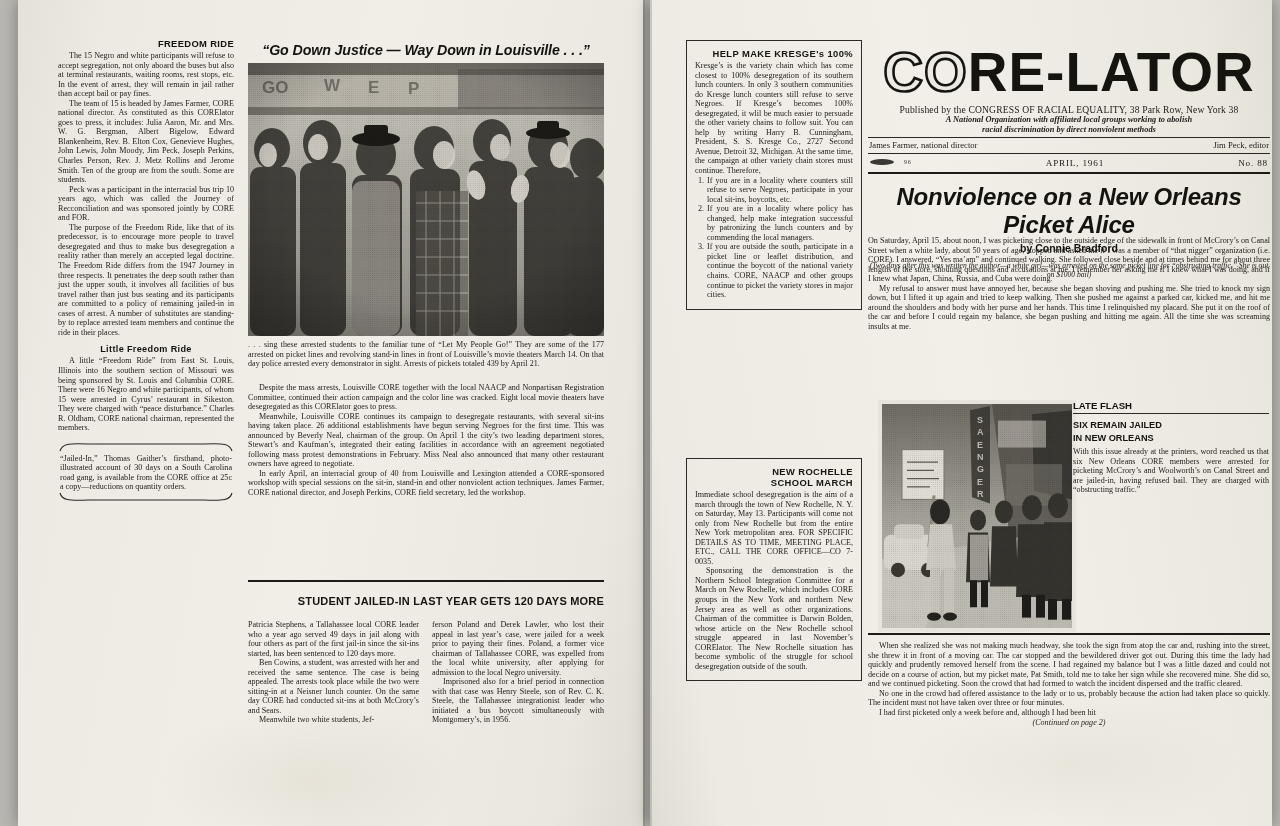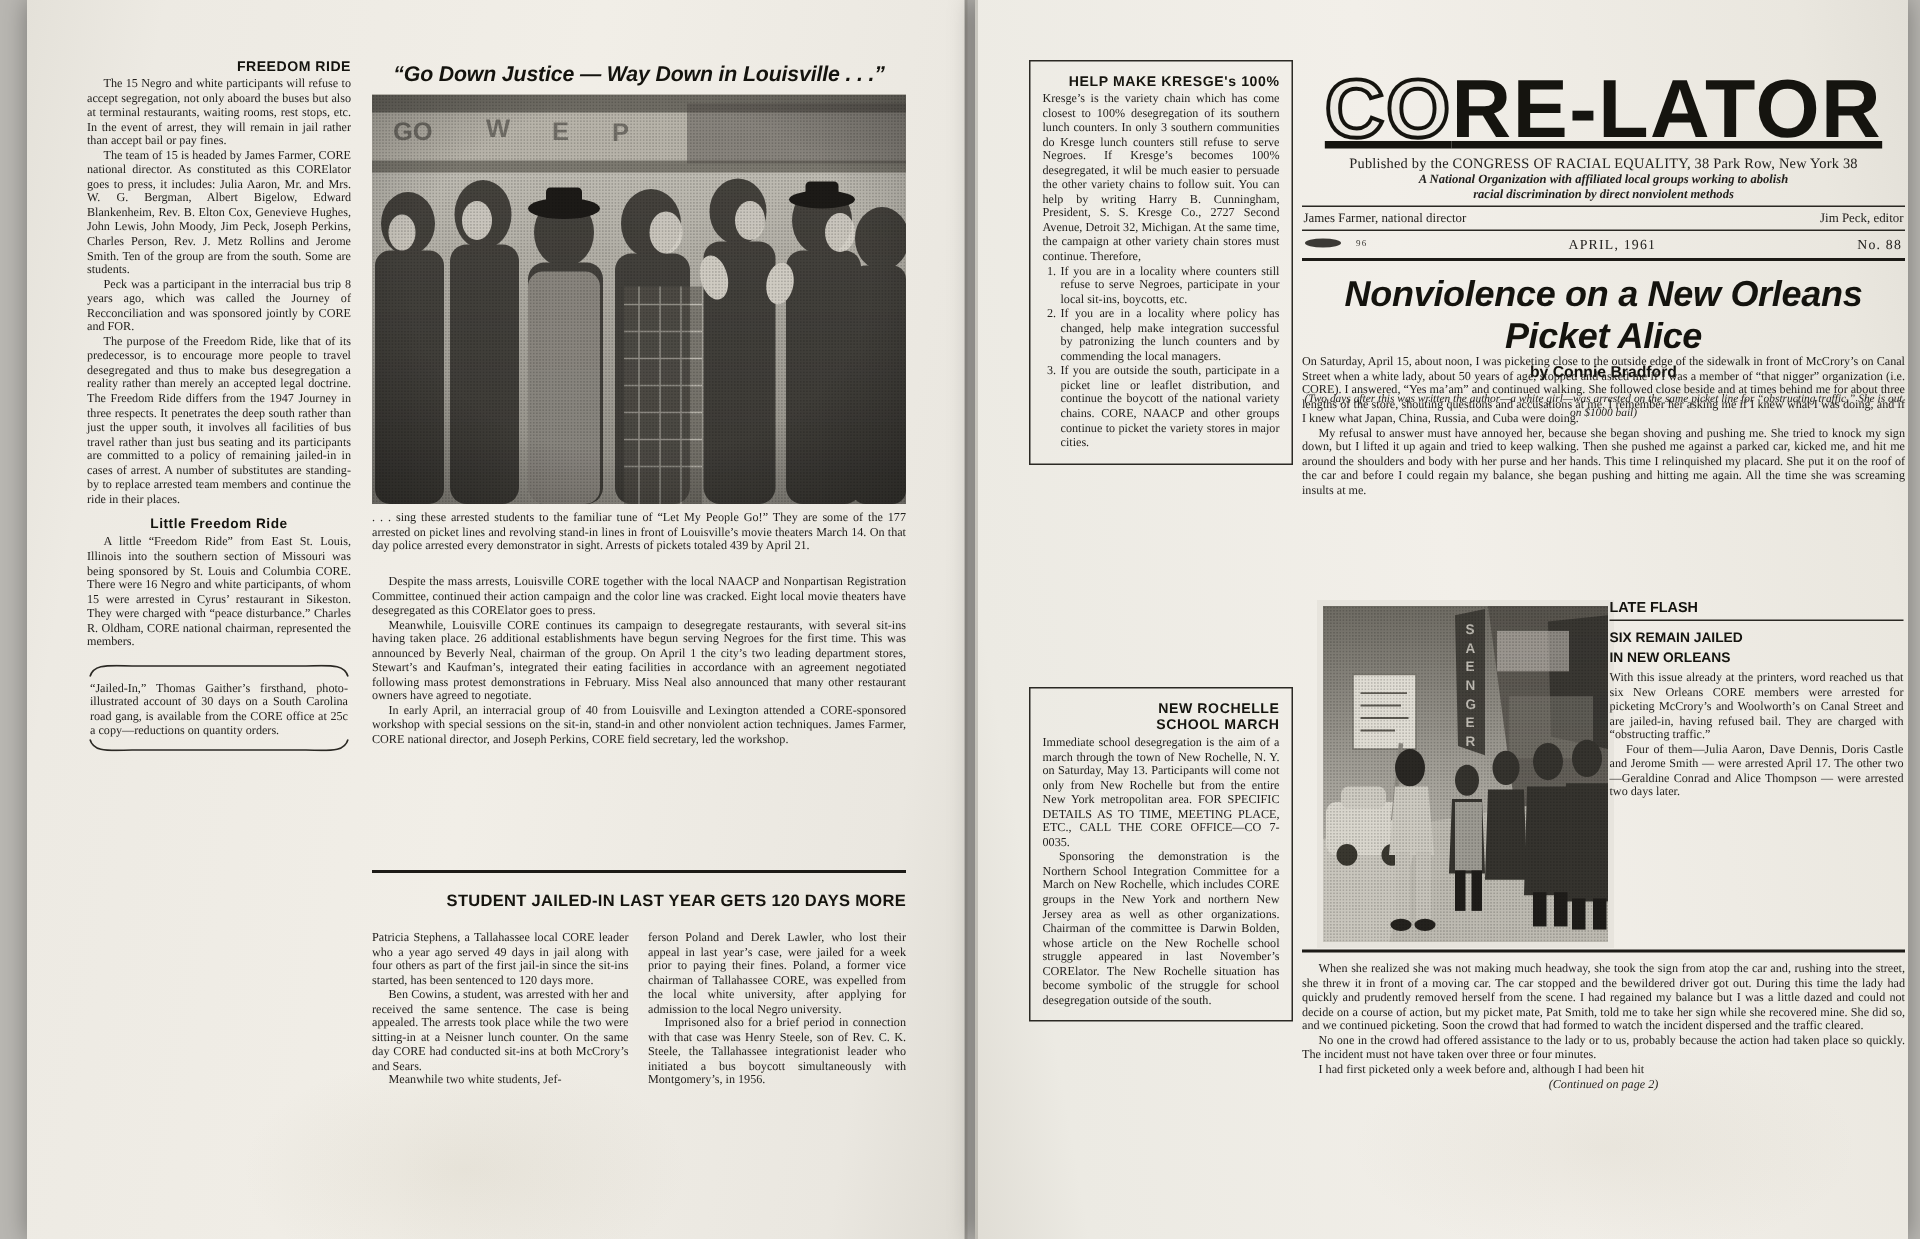--- a/index.html
+++ b/index.html
@@ -25,21 +25,21 @@
   
   .hd-sans{font-family:"Liberation Sans", sans-serif;font-weight:bold;letter-spacing:.4px;color:#16150f;text-align:right;}
   .body{font-size:8.1px;line-height:9.55px;text-align:justify;hyphens:auto;}
   .body p{margin:0;text-indent:11px;}
   .body p.noind{text-indent:0;}
 
   
   #masthead{left:868px;top:44px;width:402px;text-align:center;}
   #core-lator{
     font-family:"Liberation Sans", sans-serif;font-weight:bold;
-    font-size:55px;line-height:56px;letter-spacing:1px;color:#15140f;text-decoration:underline;
+    font-size:55px;line-height:56px;letter-spacing:1px;color:#15140f;
     -webkit-text-stroke:0px;
   }
   #core-lator .hollow{
     color:#ece9e2;-webkit-text-stroke:2.6px #15140f;
   }
   #mast-pub{font-size:9.6px;line-height:11.4px;margin-top:4px;letter-spacing:.15px;}
   #mast-sub{font-size:8.4px;line-height:9.4px;font-style:italic;font-weight:bold;}
   #mast-rule1{border-top:1px solid #2a2823;margin-top:3px;}
   .mast-row{display:flex;justify-content:space-between;font-size:8.6px;padding:2px 1px 3px;}
   #mast-rule2{border-top:1px solid #2a2823;}
@@ -114,21 +114,21 @@
 <div class="scan">
 
   <div class="sheet" id="sheet-left"></div>
   <div class="fold" style="left:643px;"></div>
 
   <div class="pg" id="c1">
     <div class="hd-sans secthead">FREEDOM RIDE</div>
     <div class="body">
       <p>The 15 Negro and white participants will refuse to accept segregation, not only aboard the buses but also at terminal restaurants, waiting rooms, rest stops, etc. In the event of arrest, they will remain in jail rather than accept bail or pay fines.</p>
       <p>The team of 15 is headed by James Farmer, CORE national director. As constituted as this CORElator goes to press, it includes: Julia Aaron, Mr. and Mrs. W. G. Bergman, Albert Bigelow, Edward Blankenheim, Rev. B. Elton Cox, Genevieve Hughes, John Lewis, John Moody, Jim Peck, Joseph Perkins, Charles Person, Rev. J. Metz Rollins and Jerome Smith. Ten of the group are from the south. Some are students.</p>
-      <p>Peck was a participant in the interracial bus trip 8 years ago, which was called the Journey of Recconciliation and was sponsored jointly by CORE and FOR.</p>
+      <p>Peck was a participant in the interracial bus trip 10 years ago, which was called the Journey of Recconciliation and was sponsored jointly by CORE and FOR.</p>
       <p>The purpose of the Freedom Ride, like that of its predecessor, is to encourage more people to travel desegregated and thus to make bus desegregation a reality rather than merely an accepted legal doctrine. The Freedom Ride differs from the 1947 Journey in three respects. It penetrates the deep south rather than just the upper south, it involves all facilities of bus travel rather than just bus seating and its participants are committed to a policy of remaining jailed-in in cases of arrest. A number of substitutes are standing-by to replace arrested team members and continue the ride in their places.</p>
     </div>
 
     <div style="height:7px"></div>
     <div class="hd-sans secthead ctr">Little Freedom Ride</div>
     <div class="body">
       <p>A little “Freedom Ride” from East St. Louis, Illinois into the southern section of Missouri was being sponsored by St. Louis and Columbia CORE. There were 16 Negro and white participants, of whom 15 were arrested in Cyrus’ restaurant in Sikeston. They were charged with “peace disturbance.” Charles R. Oldham, CORE national chairman, represented the members.</p>
     </div>
 
     <div class="ribbon">
@@ -385,21 +385,20 @@
     </div>
   </div>
 
   <div class="pg" id="lateflash">
     <div id="lf-h1">LATE FLASH</div>
     <div id="lf-rule"></div>
     <div id="lf-h2">SIX REMAIN JAILED</div>
     <div id="lf-h2" style="margin-bottom:3px;">IN NEW ORLEANS</div>
     <div class="body">
       <p class="noind">With this issue already at the printers, word reached us that six New Orleans CORE members were arrested for picketing McCrory’s and Woolworth’s on Canal Street and are jailed-in, having refused bail. They are charged with “obstructing traffic.”</p>
-      <p>Four of them—Julia Aaron, Dave Dennis, Doris Castle and Jerome Smith — were arrested April 17. The other two—Geraldine Conrad and Alice Thompson — were arrested two days later.</p>
     </div>
   </div>
 
   <div class="pg" id="rule-p2"></div>
   <div class="pg body" id="c3b">
     <p>When she realized she was not making much headway, she took the sign from atop the car and, rushing into the street, she threw it in front of a moving car. The car stopped and the bewildered driver got out. During this time the lady had quickly and prudently removed herself from the scene. I had regained my balance but I was a little dazed and could not decide on a course of action, but my picket mate, Pat Smith, told me to take her sign while she recovered mine. She did so, and we continued picketing. Soon the crowd that had formed to watch the incident dispersed and the traffic cleared.</p>
     <p>No one in the crowd had offered assistance to the lady or to us, probably because the action had taken place so quickly. The incident must not have taken over three or four minutes.</p>
     <p>I had first picketed only a week before and, although I had been hit</p>
     <div id="contd">(Continued on page 2)</div>
   </div>

